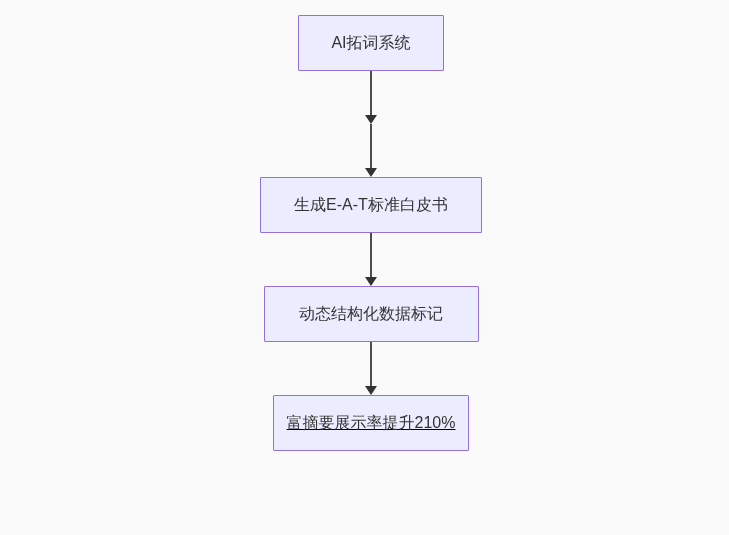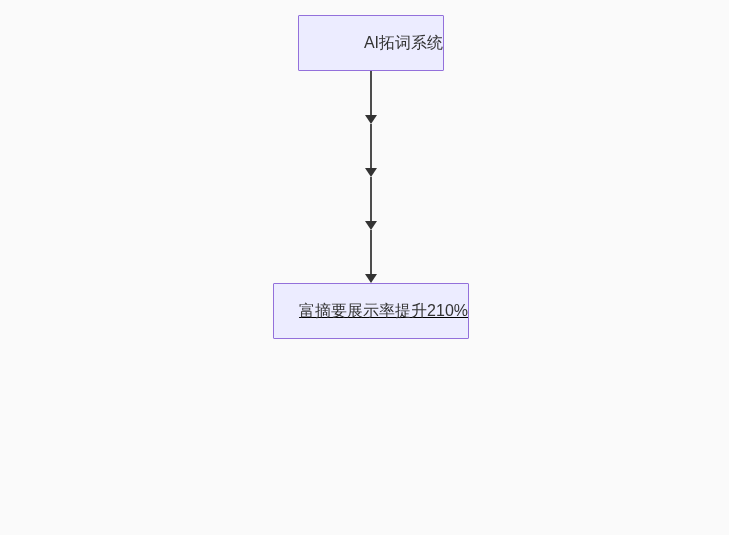--- a/index.html
+++ b/index.html
@@ -23,21 +23,21 @@
     transform: translateX(-50%);
     display: flex;
     flex-direction: column;
     align-items: center;
   }
   .node {
     box-sizing: border-box;
     height: 56px;
     display: flex;
     align-items: center;
-    justify-content: flex-end;
+    justify-content: center;
     background: var(--node-fill, #ECECFF);
     border: 1px solid var(--node-border, #9370DB);
     border-radius: 1px;
   }
   .node .label {
     font-size: 16px;
     color: var(--text-color, #333333);
     white-space: nowrap;
     line-height: 1.2;
   }
@@ -88,26 +88,32 @@
       <span class="line"></span>
       <span class="head"></span>
     </div>
 
 
     <div class="connector">
       <span class="line"></span>
       <span class="head"></span>
     </div>
 
+    <div class="node n2">
+      <span class="label">生成E-A-T标准白皮书</span>
+    </div>
 
     <div class="connector">
       <span class="line"></span>
       <span class="head"></span>
     </div>
 
+    <div class="node n3">
+      <span class="label">动态结构化数据标记</span>
+    </div>
 
     <div class="connector">
       <span class="line"></span>
       <span class="head"></span>
     </div>
 
     <div class="node n4">
       <span class="label">富摘要展示率提升210%</span>
     </div>
 

